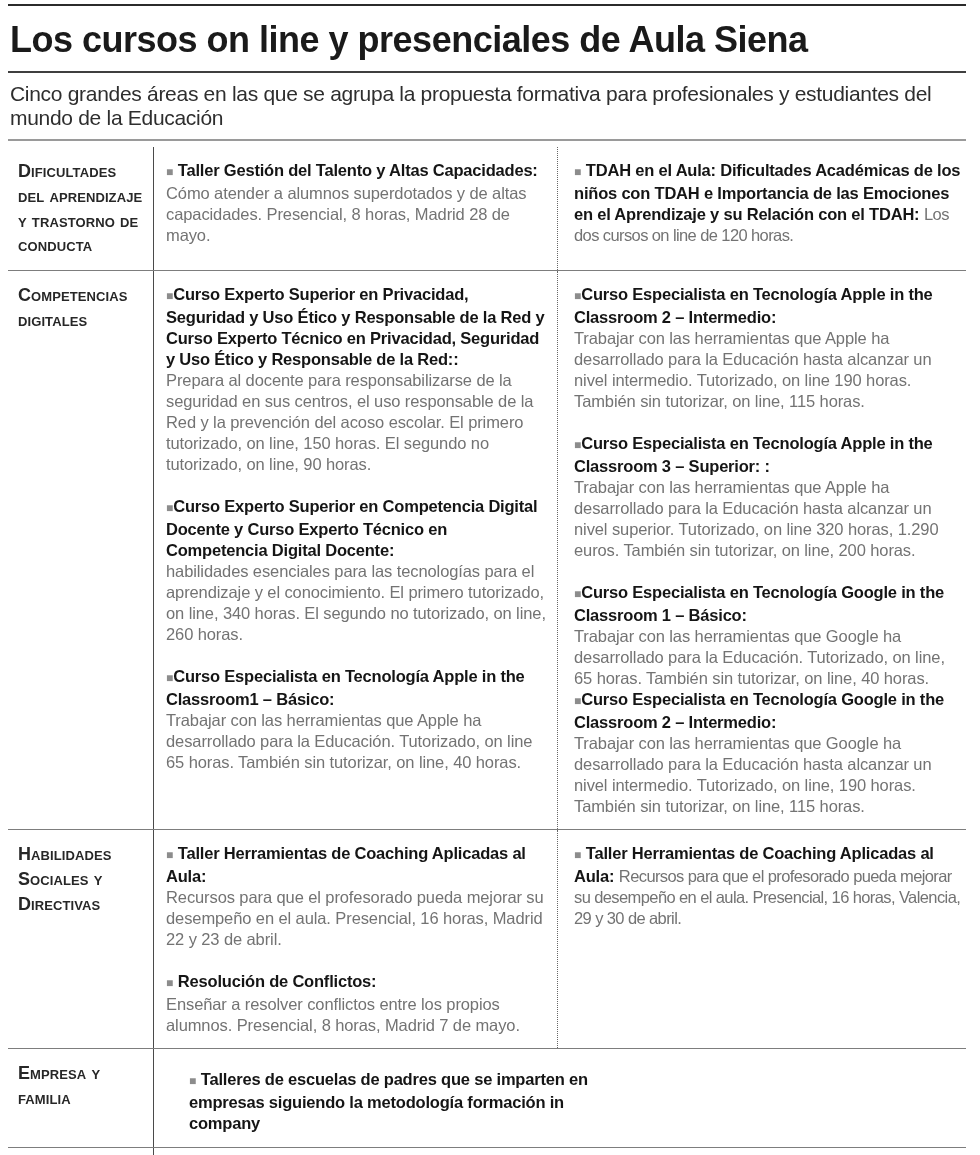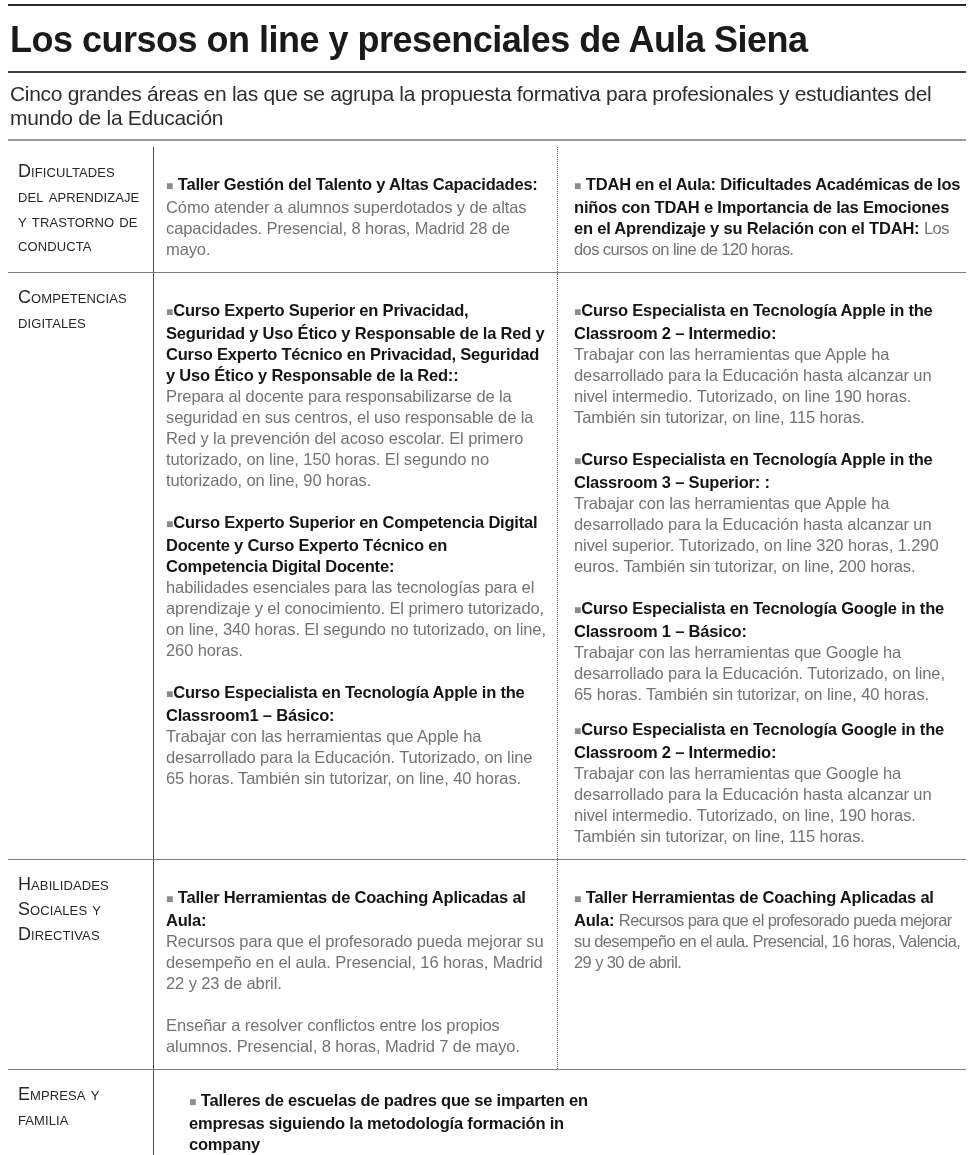--- a/index.html
+++ b/index.html
@@ -26,30 +26,30 @@
   .row-2 { min-height: 543px; }
   .row-3 { min-height: 199px; }
   .row-4 { min-height: 99px; gap: 23px; }
   .row-5 { min-height: 89px; }
 
   .label-cell {
     flex: 0 0 146px; padding: 12px 8px 12px 10px;
     border-right: 1px solid #4a4a4a;
   }
   .label {
-    font-variant: small-caps; font-weight: normal; font-size: 18px;
+    font-variant: small-caps; font-weight: bold; font-size: 18px;
     line-height: 1.38; color: #272727; letter-spacing: 0.1px;
   }
 
   .cells { flex: 1 1 auto; display: flex; }
   .colA { flex: 0 0 404px; padding: 13px 10px 12px 12px; border-right: 1px dotted #666; }
   .colB { flex: 1 1 auto; padding: 13px 0 12px 16px; }
   .single { flex: 1 1 auto; padding: 20px 0 12px 12px; }
 
-  .item { margin: 14px 0 21px 0; }
+  .item { margin: 0 0 21px 0; }
   .item:last-child { margin-bottom: 0; }
   .item.tight { margin-bottom: 0; }
 
   p { margin: 0; }
   .head, .body, .inline-item { font-size: 16.5px; line-height: 21px; }
   strong { color: #151515; letter-spacing: -0.2px; }
   .body { color: #737373; letter-spacing: -0.1px; }
   .cond { letter-spacing: -0.6px; }
   .bullet { color: #8c8c8c; font-size: 12px; }
   .wrap-400 { max-width: 400px; }
@@ -129,20 +129,21 @@
       <div class="label-cell">
         <div class="label">Habilidades Sociales y Directivas</div>
       </div>
       <div class="cells">
         <div class="colA">
           <div class="item">
             <p class="head"><span class="bullet">■</span> <strong>Taller Herramientas de Coaching Aplicadas al Aula:</strong></p>
             <p class="body">Recursos para que el profesorado pueda mejorar su desempeño en el aula. Presencial, 16 horas, Madrid 22 y 23 de abril.</p>
           </div>
           <div class="item">
+            <p class="head"><span class="bullet">■</span> <strong>Resolución de Conflictos:</strong></p>
             <p class="body">Enseñar a resolver conflictos entre los propios alumnos. Presencial, 8 horas, Madrid 7 de mayo.</p>
           </div>
         </div>
         <div class="colB">
           <p class="inline-item item"><span class="bullet">■</span> <strong>Taller Herramientas de Coaching Aplicadas al Aula:</strong> <span class="body cond">Recursos para que el profesorado pueda mejorar su desempeño en el aula. Presencial, 16 horas, Valencia, 29 y 30 de abril.</span></p>
         </div>
       </div>
     </div>
 
     <div class="row row-4">

